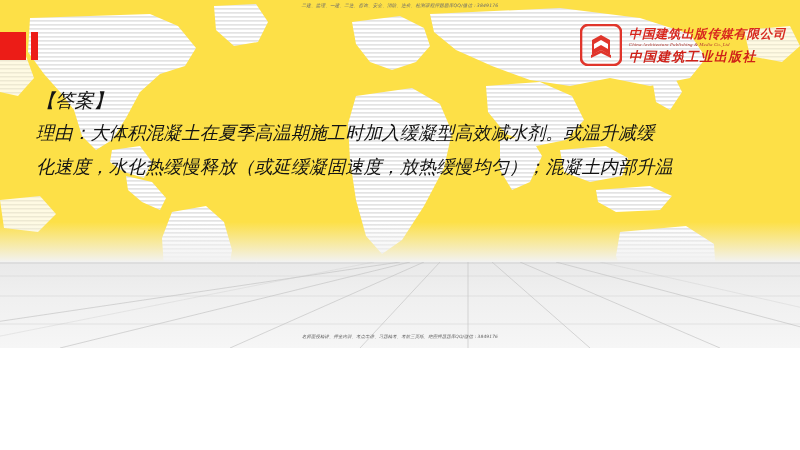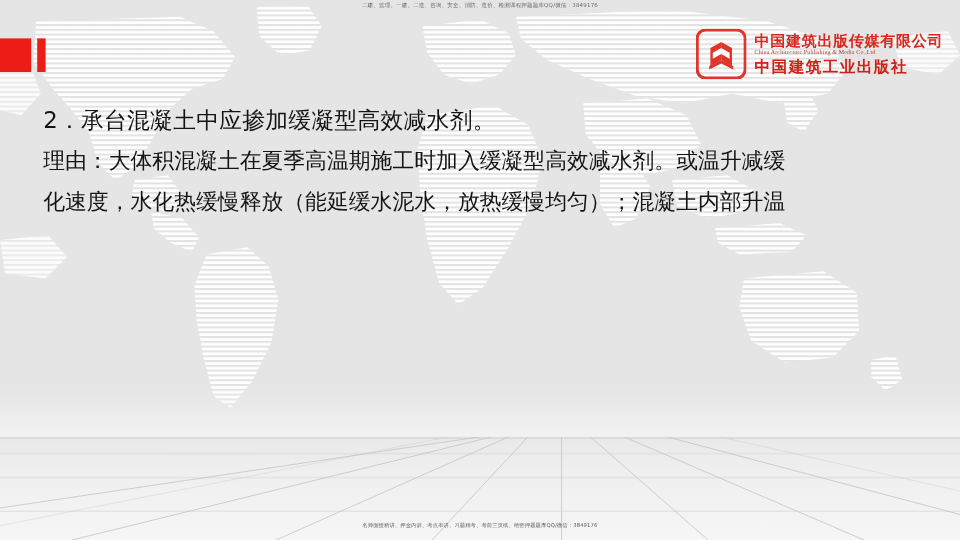--- a/index.html
+++ b/index.html
@@ -6,23 +6,24 @@
   html,body { width:800px; height:450px; overflow:hidden; }
   body {
     font-family:"DejaVu Sans","Liberation Sans",sans-serif;
     background:#ffffff;
     position:relative;
   }
 
   
   #slide {
     position:absolute; inset:0;
-    width:800px; height:450px;
-    background:#e5e5e5;
+    width:800px; height:348px;
+    background:#fde047;
     overflow:hidden;
+    font-style:italic;
   }
 
   
   .map-layer {
     position:absolute; left:0; top:0; width:800px; height:380px;
     overflow:hidden; pointer-events:none;
   }
   .map-layer svg { display:block; }
 
   
@@ -191,23 +192,23 @@
       </svg>
     </div>
     <div class="logo-text">
       <div class="logo-cn1">中国建筑出版传媒有限公司</div>
       <div class="logo-en">China Architecture Publishing &amp; Media Co.,Ltd</div>
       <div class="logo-cn2">中国建筑工业出版社</div>
     </div>
   </div>
 
   <div class="body-text">
-    <div class="line">2．承台混凝土中应掺加缓凝型高效减水剂。</div>
+    <div class="line ans">【答案】</div>
     <div class="line small">理由：大体积混凝土在夏季高温期施工时加入缓凝型高效减水剂。或温升减缓</div>
-    <div class="line small">化速度，水化热缓慢释放（能延缓水泥水，放热缓慢均匀）；混凝土内部升温</div>
+    <div class="line small">化速度，水化热缓慢释放（或延缓凝固速度，放热缓慢均匀）；混凝土内部升温</div>
   </div>
 
   <div class="wall-fade"></div>
   <div class="floor">
     <div class="floor-band"></div>
     <svg width="800" height="86" viewBox="0 0 800 86" xmlns="http://www.w3.org/2000/svg">
       <g stroke="#c9c9c9" stroke-width="0.8" fill="none" opacity="0.9">
 
         <line x1="0" y1="1" x2="800" y2="1"></line>
         <line x1="0" y1="14" x2="800" y2="14" opacity="0.5"></line>

